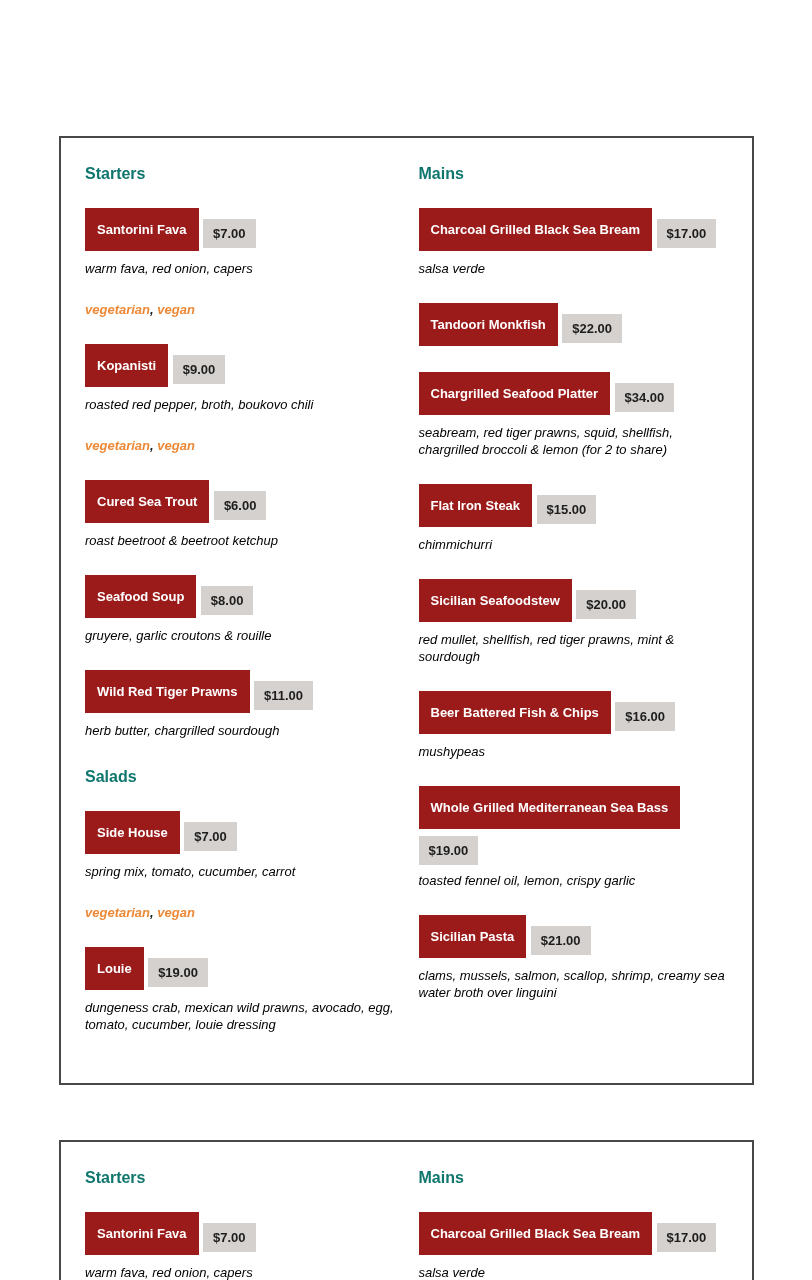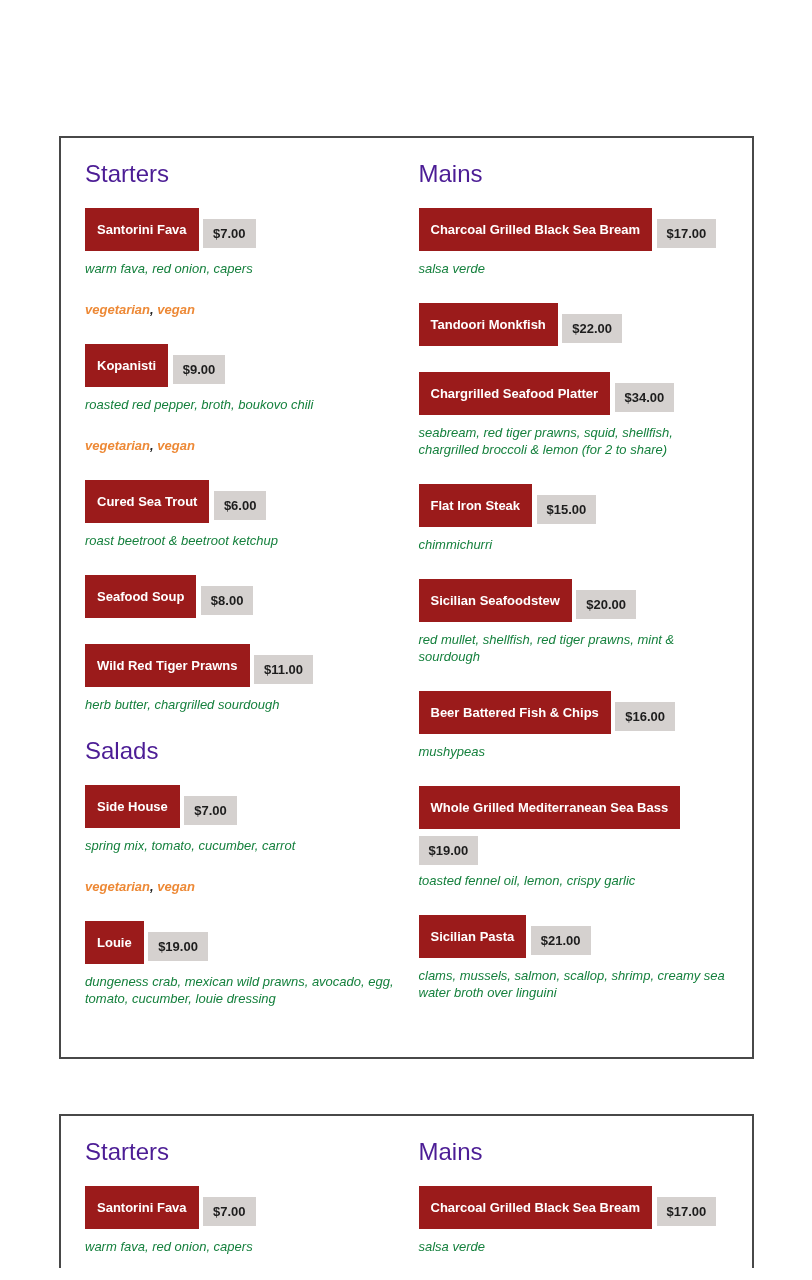--- a/index.html
+++ b/index.html
@@ -23,23 +23,23 @@
     overflow: hidden;
   }
   .menu-grid {
     display: grid;
     grid-template-columns: 1fr 1fr;
     column-gap: 24px;
     align-items: start;
   }
   .menu-section + .menu-section { margin-top: 18px; }
   .section-title {
-    font-size: 24px;
-    font-weight: 400;
-    color: #4c1d95;
+    font-size: 16px;
+    font-weight: 700;
+    color: #0f766e;
     margin: 0 0 22px 0;
     line-height: 24px;
   }
   .menu-item { margin-bottom: 26px; }
   .item-badges { line-height: 34px; }
   .badge-name {
     display: inline-block;
     background: var(--badge-red, #9b1b1b);
     color: #ffffff;
     font-weight: 700;
@@ -59,21 +59,21 @@
     padding: 6px 10px;
     white-space: nowrap;
     position: relative;
     top: 4px;
   }
   .item-desc {
     margin: 9px 0 0 0;
     font-size: 13px;
     line-height: 17px;
     font-style: italic;
-    color: #15803d;
+    color: #000000;
   }
   .item-tags {
     margin: 24px 0 0 0;
     font-size: 13px;
     line-height: 17px;
     font-style: italic;
     font-weight: 600;
     color: #222222;
   }
   .tag { color: var(--tag-orange, #ed8936); }
@@ -97,20 +97,21 @@
               <div class="item-badges"><span class="badge-name">Kopanisti</span> <span class="badge-price">$9.00</span></div>
               <p class="item-desc">roasted red pepper, broth, boukovo chili</p>
               <p class="item-tags"><span class="tag">vegetarian</span><span class="tag-sep">, </span><span class="tag">vegan</span></p>
             </div>
             <div class="menu-item">
               <div class="item-badges"><span class="badge-name">Cured Sea Trout</span> <span class="badge-price">$6.00</span></div>
               <p class="item-desc">roast beetroot &amp; beetroot ketchup</p>
             </div>
             <div class="menu-item">
               <div class="item-badges"><span class="badge-name">Seafood Soup</span> <span class="badge-price">$8.00</span></div>
+              <p class="item-desc">gruyere, garlic croutons &amp; rouille</p>
             </div>
             <div class="menu-item">
               <div class="item-badges"><span class="badge-name">Wild Red Tiger Prawns</span> <span class="badge-price">$11.00</span></div>
               <p class="item-desc">herb butter, chargrilled sourdough</p>
             </div>
           </section>
           <section class="menu-section">
             <h2 class="section-title">Salads</h2>
             <div class="menu-item">
               <div class="item-badges"><span class="badge-name">Side House</span> <span class="badge-price">$7.00</span></div>

